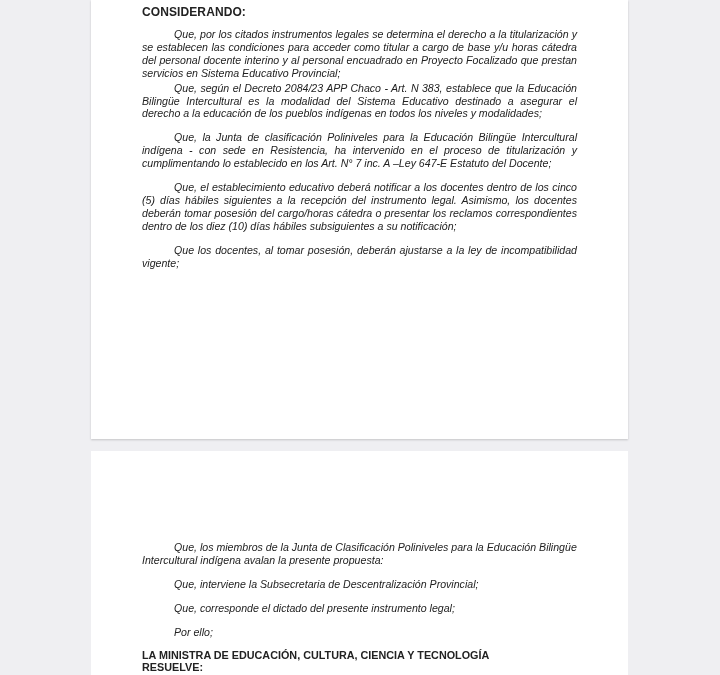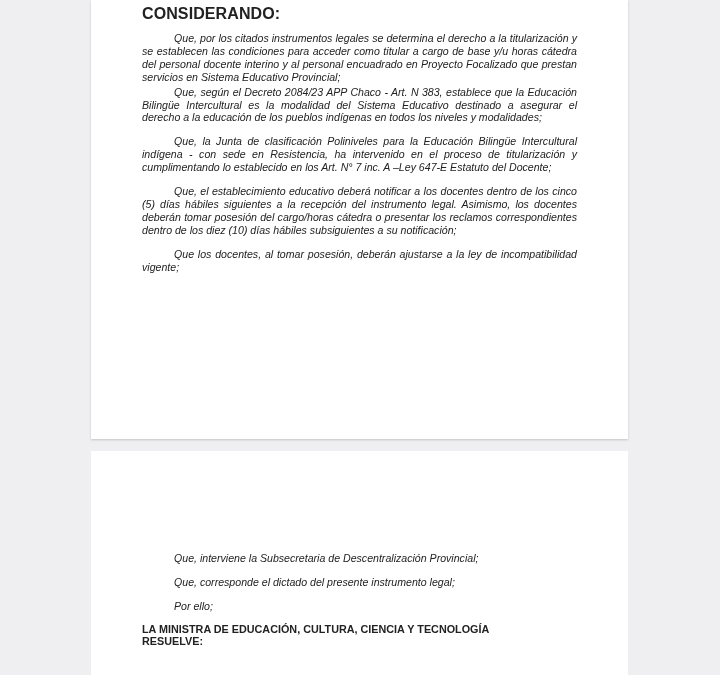--- a/index.html
+++ b/index.html
@@ -31,21 +31,21 @@
     top: 451px;
     height: 224px;
   }
   .content {
     position: absolute;
     left: 51px;
     right: 51px;
   }
   .heading {
     font-weight: bold;
-    font-size: 16px;
+    font-size: 12px;
     letter-spacing: 0.1px;
   }
   .para {
     font-size: 10.6px;
     line-height: 12.9px;
     text-align: justify;
     text-indent: 32px;
     margin: 0;
     font-style: italic;
   }
@@ -73,20 +73,21 @@
     <p class="para" style="margin-top:11px;">Que, la Junta de clasificación Poliniveles para la Educación Bilingüe Intercultural indígena - con sede en Resistencia, ha intervenido en el proceso de titularización y cumplimentando lo establecido en los Art. N° 7 inc. A –Ley 647-E Estatuto del Docente;</p>
 
     <p class="para" style="margin-top:11px;">Que, el establecimiento educativo deberá notificar a los docentes dentro de los cinco (5) días hábiles siguientes a la recepción del instrumento legal. Asimismo, los docentes deberán tomar posesión del cargo/horas cátedra o presentar los reclamos correspondientes dentro de los diez (10) días hábiles subsiguientes a su notificación;</p>
 
     <p class="para" style="margin-top:11px;">Que los docentes, al tomar posesión, deberán ajustarse a la ley de incompatibilidad vigente;</p>
   </div>
 </div>
 
 <div class="page" id="page2">
   <div class="content" style="top:90px;">
+    <p class="para left">Que, los miembros de la Junta de Clasificación Poliniveles para la Educación Bilingüe Intercultural indígena avalan la presente propuesta:</p>
 
     <p class="para left" style="margin-top:11px;">Que, interviene la Subsecretaria de Descentralización Provincial;</p>
 
     <p class="para left" style="margin-top:11px;">Que, corresponde el dictado del presente instrumento legal;</p>
 
     <p class="para left" style="margin-top:11px;">Por ello;</p>
 
     <div class="centered-bold" style="margin-top:10px;">LA MINISTRA DE EDUCACIÓN, CULTURA, CIENCIA Y TECNOLOGÍA</div>
     <div class="centered-bold">RESUELVE:</div>
   </div>

